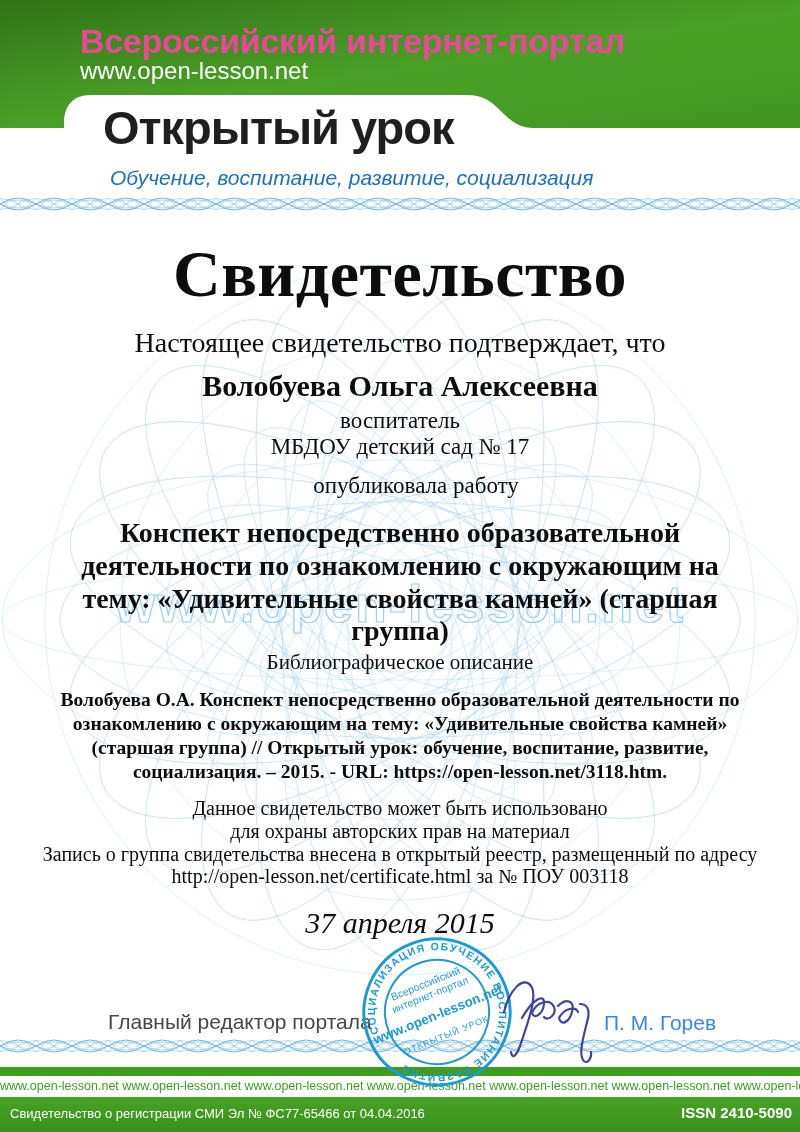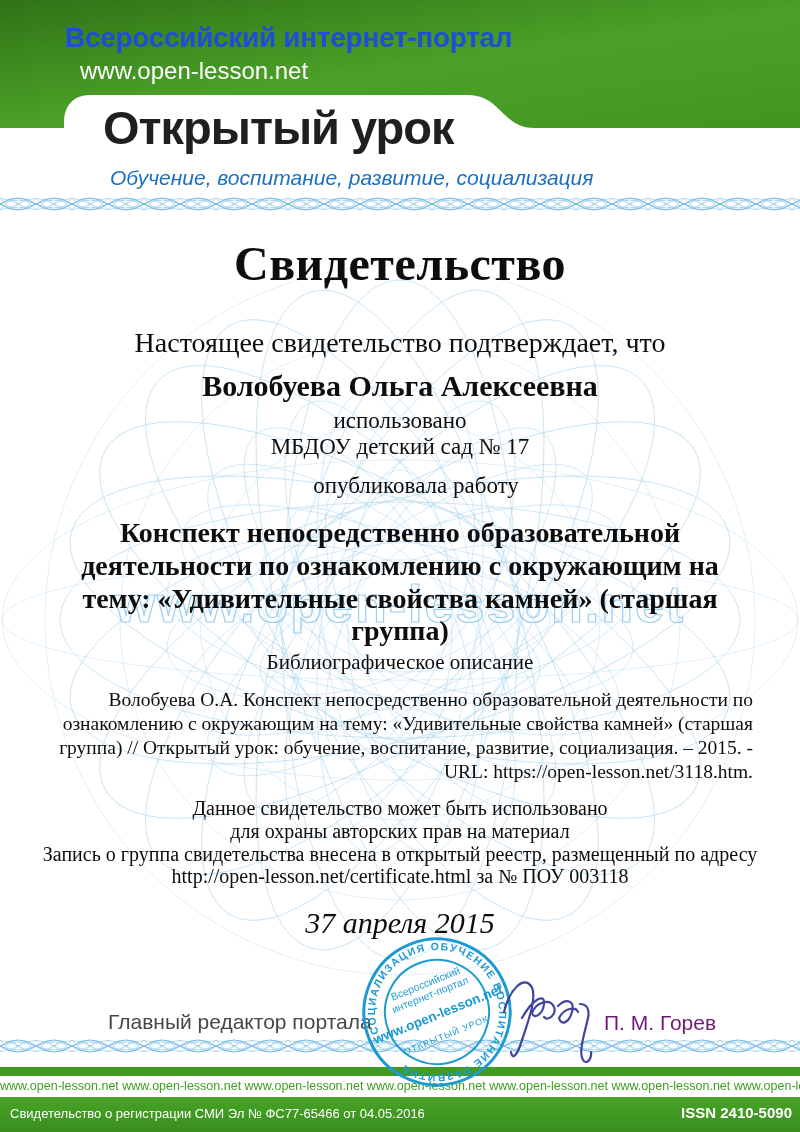--- a/index.html
+++ b/index.html
@@ -3,22 +3,22 @@
 <meta charset="utf-8">
 <style>
   html,body{margin:0;padding:0;}
   .page{
     position:relative;width:800px;height:1132px;background:#ffffff;
     overflow:hidden;font-family:"Liberation Serif",serif;
   }
   
   .hdr-svg{position:absolute;top:0;left:0;z-index:3;}
   .hdr-portal{
-    position:absolute;left:65px;top:22px;z-index:4;color:#1d4ed8;
-    font-family:"Liberation Sans",sans-serif;font-weight:bold;font-size:28px;letter-spacing:-0.3px;
+    position:absolute;left:80px;top:22px;z-index:4;color:#ec4899;
+    font-family:"Liberation Sans",sans-serif;font-weight:bold;font-size:34px;letter-spacing:-0.3px;
   }
   .hdr-url{
     position:absolute;left:80px;top:57px;z-index:4;color:#ffffff;
     font-family:"Liberation Sans",sans-serif;font-size:24px;
   }
   .logo-title{
     position:absolute;left:103px;top:100px;z-index:4;color:#1f1f1f;
     font-family:"Liberation Sans",sans-serif;font-weight:bold;font-size:47px;letter-spacing:-1px;
   }
   .logo-sub{
@@ -28,41 +28,41 @@
   
   .band{position:absolute;left:0;z-index:1;}
   .rosette{position:absolute;left:0;top:170px;z-index:0;}
   .watermark{
     position:absolute;left:0;top:574px;width:100%;text-align:center;z-index:1;
     font-family:"Liberation Sans",sans-serif;font-weight:bold;font-size:52px;letter-spacing:2px;
     color:rgba(255,255,255,0.25);-webkit-text-stroke:1.2px rgba(140,198,235,0.85);
   }
   
   .ct{position:absolute;left:0;width:100%;text-align:center;z-index:2;color:#0d0d0d;}
-  .ct-title{top:236px;font-size:48px;font-weight:bold;letter-spacing:0.5px;}
+  .ct-title{top:236px;font-size:66px;font-weight:bold;letter-spacing:0.5px;}
   .ct-confirm{top:327px;font-size:28px;}
   .ct-name{top:369px;font-size:30px;font-weight:bold;}
   .ct-role{top:408px;font-size:23px;}
   .ct-org{top:434px;font-size:23px;}
   .ct-pub{top:473px;font-size:23px;margin-left:16px;}
   .ct-work{top:505px;font-size:28px;font-weight:bold;line-height:1.17;}
   .ct-work .inner{width:660px;margin:12px auto;}
   .ct-biblhead{top:650px;font-size:21px;}
-  .ct-bibl{top:688px;font-size:19.5px;font-weight:normal;line-height:1.23;text-align:right;}
+  .ct-bibl{top:688px;font-size:19.5px;font-weight:bold;line-height:1.23;}
   .ct-bibl .inner{width:706px;margin:0 auto;}
   .ct-usage{top:797px;font-size:20px;line-height:1.14;}
   .ct-usage .inner{width:760px;margin:0 auto;}
   .ct-date{top:906px;font-size:30px;font-style:italic;}
   
   .editor-label{
     position:absolute;left:108px;top:1010px;z-index:2;color:#474747;
     font-family:"Liberation Sans",sans-serif;font-size:21px;
   }
   .editor-name{
-    position:absolute;left:604px;top:1011px;z-index:2;color:#701a75;
+    position:absolute;left:604px;top:1011px;z-index:2;color:#3b82f6;
     font-family:"Liberation Sans",sans-serif;font-size:21px;
   }
   .stamp{position:absolute;left:357px;top:932px;z-index:5;}
   .signature{position:absolute;left:498px;top:960px;z-index:6;}
   
   .strip-green-thin{
     position:absolute;left:0;top:1067px;width:800px;height:9px;z-index:4;
     background:#3f9c21;
   }
   .strip-www{
@@ -177,21 +177,21 @@
     <path d="M0,0 H800 V128 H534 C502,128 501,95 468,95 H90 C73,95 64,106 64,123 V128 H0 Z" fill="url(#hdrgrad)"></path>
   </svg>
   <div class="hdr-portal">Всероссийский интернет-портал</div>
   <div class="hdr-url">www.open-lesson.net</div>
   <div class="logo-title">Открытый урок</div>
   <div class="logo-sub">Обучение, воспитание, развитие, социализация</div>
 
   <div class="ct ct-title">Свидетельство</div>
   <div class="ct ct-confirm">Настоящее свидетельство подтверждает, что</div>
   <div class="ct ct-name">Волобуева Ольга Алексеевна</div>
-  <div class="ct ct-role">использовано</div>
+  <div class="ct ct-role">воспитатель</div>
   <div class="ct ct-org">МБДОУ детский сад № 17</div>
   <div class="ct ct-pub">опубликовала работу</div>
   <div class="ct ct-work">
     <div class="inner">Конспект непосредственно образовательной деятельности по ознакомлению с окружающим на тему: «Удивительные свойства камней» (старшая группа)</div>
   </div>
   <div class="ct ct-biblhead">Библиографическое описание</div>
   <div class="ct ct-bibl">
     <div class="inner">Волобуева О.А. Конспект непосредственно образовательной деятельности по ознакомлению с окружающим на тему: «Удивительные свойства камней» (старшая группа) // Открытый урок: обучение, воспитание, развитие, социализация. – 2015. - URL: https://open-lesson.net/3118.htm.</div>
   </div>
   <div class="ct ct-usage">
@@ -227,17 +227,17 @@
       <path d="M6,52 C12,28 26,16 33,26 C40,36 30,62 22,86 C18,97 14,99 13,92"></path>
       <path d="M24,58 C34,40 47,32 46,44 C45,54 36,60 34,53 C38,42 52,38 56,47 C59,54 50,62 46,57"></path>
       <path d="M60,46 C68,38 77,40 74,52 C71,63 63,66 61,58 C66,48 78,46 80,52"></path>
       <path d="M82,44 C88,44 92,48 90,58 C87,72 80,92 85,100 C88,105 94,100 93,92"></path>
     </g>
   </svg>
 
   <div class="strip-green-thin"></div>
   <div class="strip-www">www.open-lesson.net www.open-lesson.net www.open-lesson.net www.open-lesson.net www.open-lesson.net www.open-lesson.net www.open-lesson.net www.open-lesson.net</div>
   <div class="footer">
-    <div class="footer-reg">Свидетельство о регистрации СМИ Эл № ФС77-65466 от 04.05.2016</div>
+    <div class="footer-reg">Свидетельство о регистрации СМИ Эл № ФС77-65466 от 04.04.2016</div>
     <div class="footer-issn">ISSN 2410-5090</div>
   </div>
 
 </div>
 
 </body></html>

